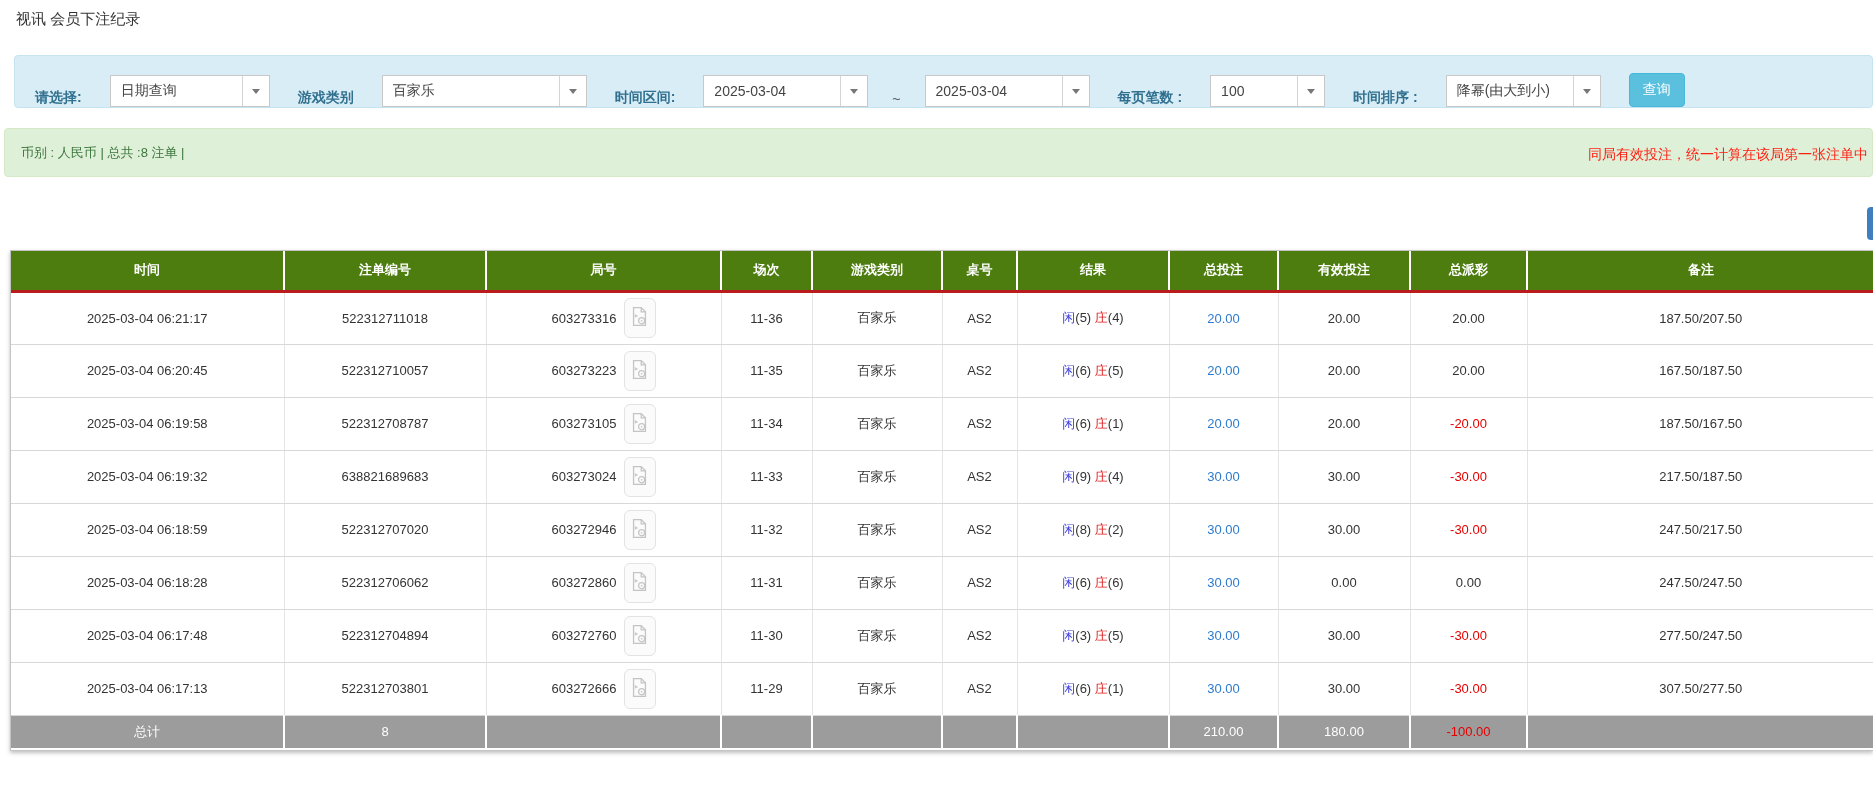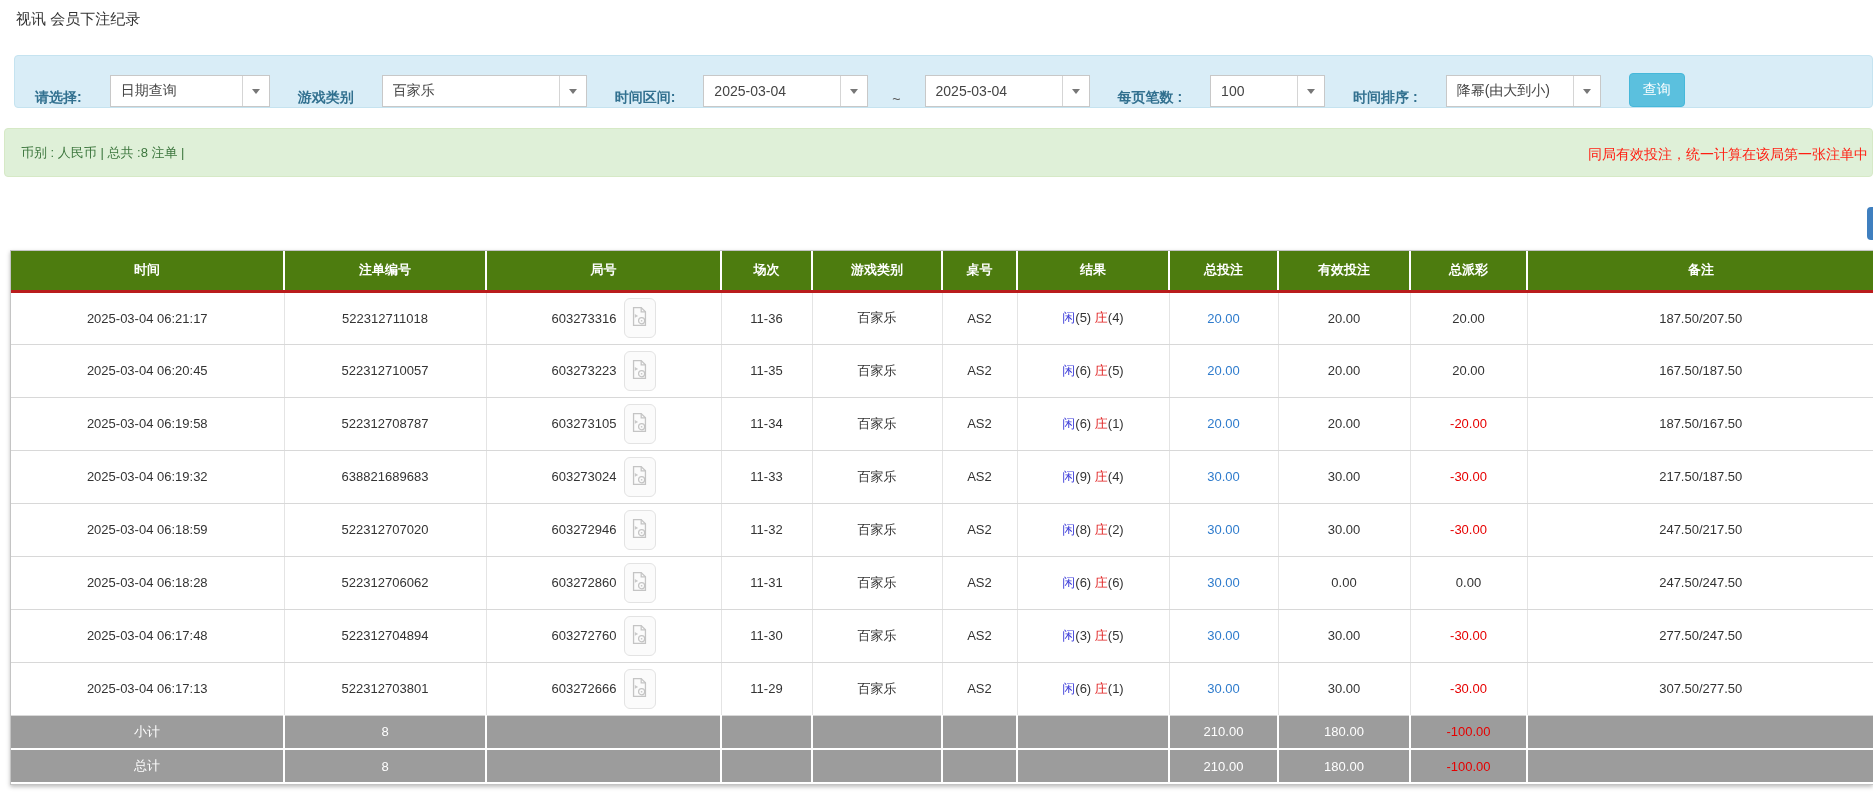--- a/index.html
+++ b/index.html
@@ -341,40 +341,27 @@
           <td>11-29</td>
           <td>百家乐</td>
           <td>AS2</td>
           <td><span class="player">闲</span><span class="result-num">(6)</span> <span class="banker">庄</span><span class="result-num">(1)</span></td>
           <td class="amt-blue">30.00</td>
           <td>30.00</td>
           <td class="neg">-30.00</td>
           <td>307.50/277.50</td>
         </tr>
         <tr class="totals">
-          <td>小计</td>
+          <td>总计</td>
           <td>8</td>
           <td></td>
           <td></td>
           <td></td>
           <td></td>
           <td></td>
           <td>210.00</td>
           <td>180.00</td>
           <td class="neg-cell">-100.00</td>
           <td></td>
         </tr>
-        <tr class="totals">
-          <td>总计</td>
-          <td>8</td>
-          <td></td>
-          <td></td>
-          <td></td>
-          <td></td>
-          <td></td>
-          <td>210.00</td>
-          <td>180.00</td>
-          <td class="neg-cell">-100.00</td>
-          <td></td>
-        </tr>
       </tbody>
   </table>
 </div>
 
 </body></html>

